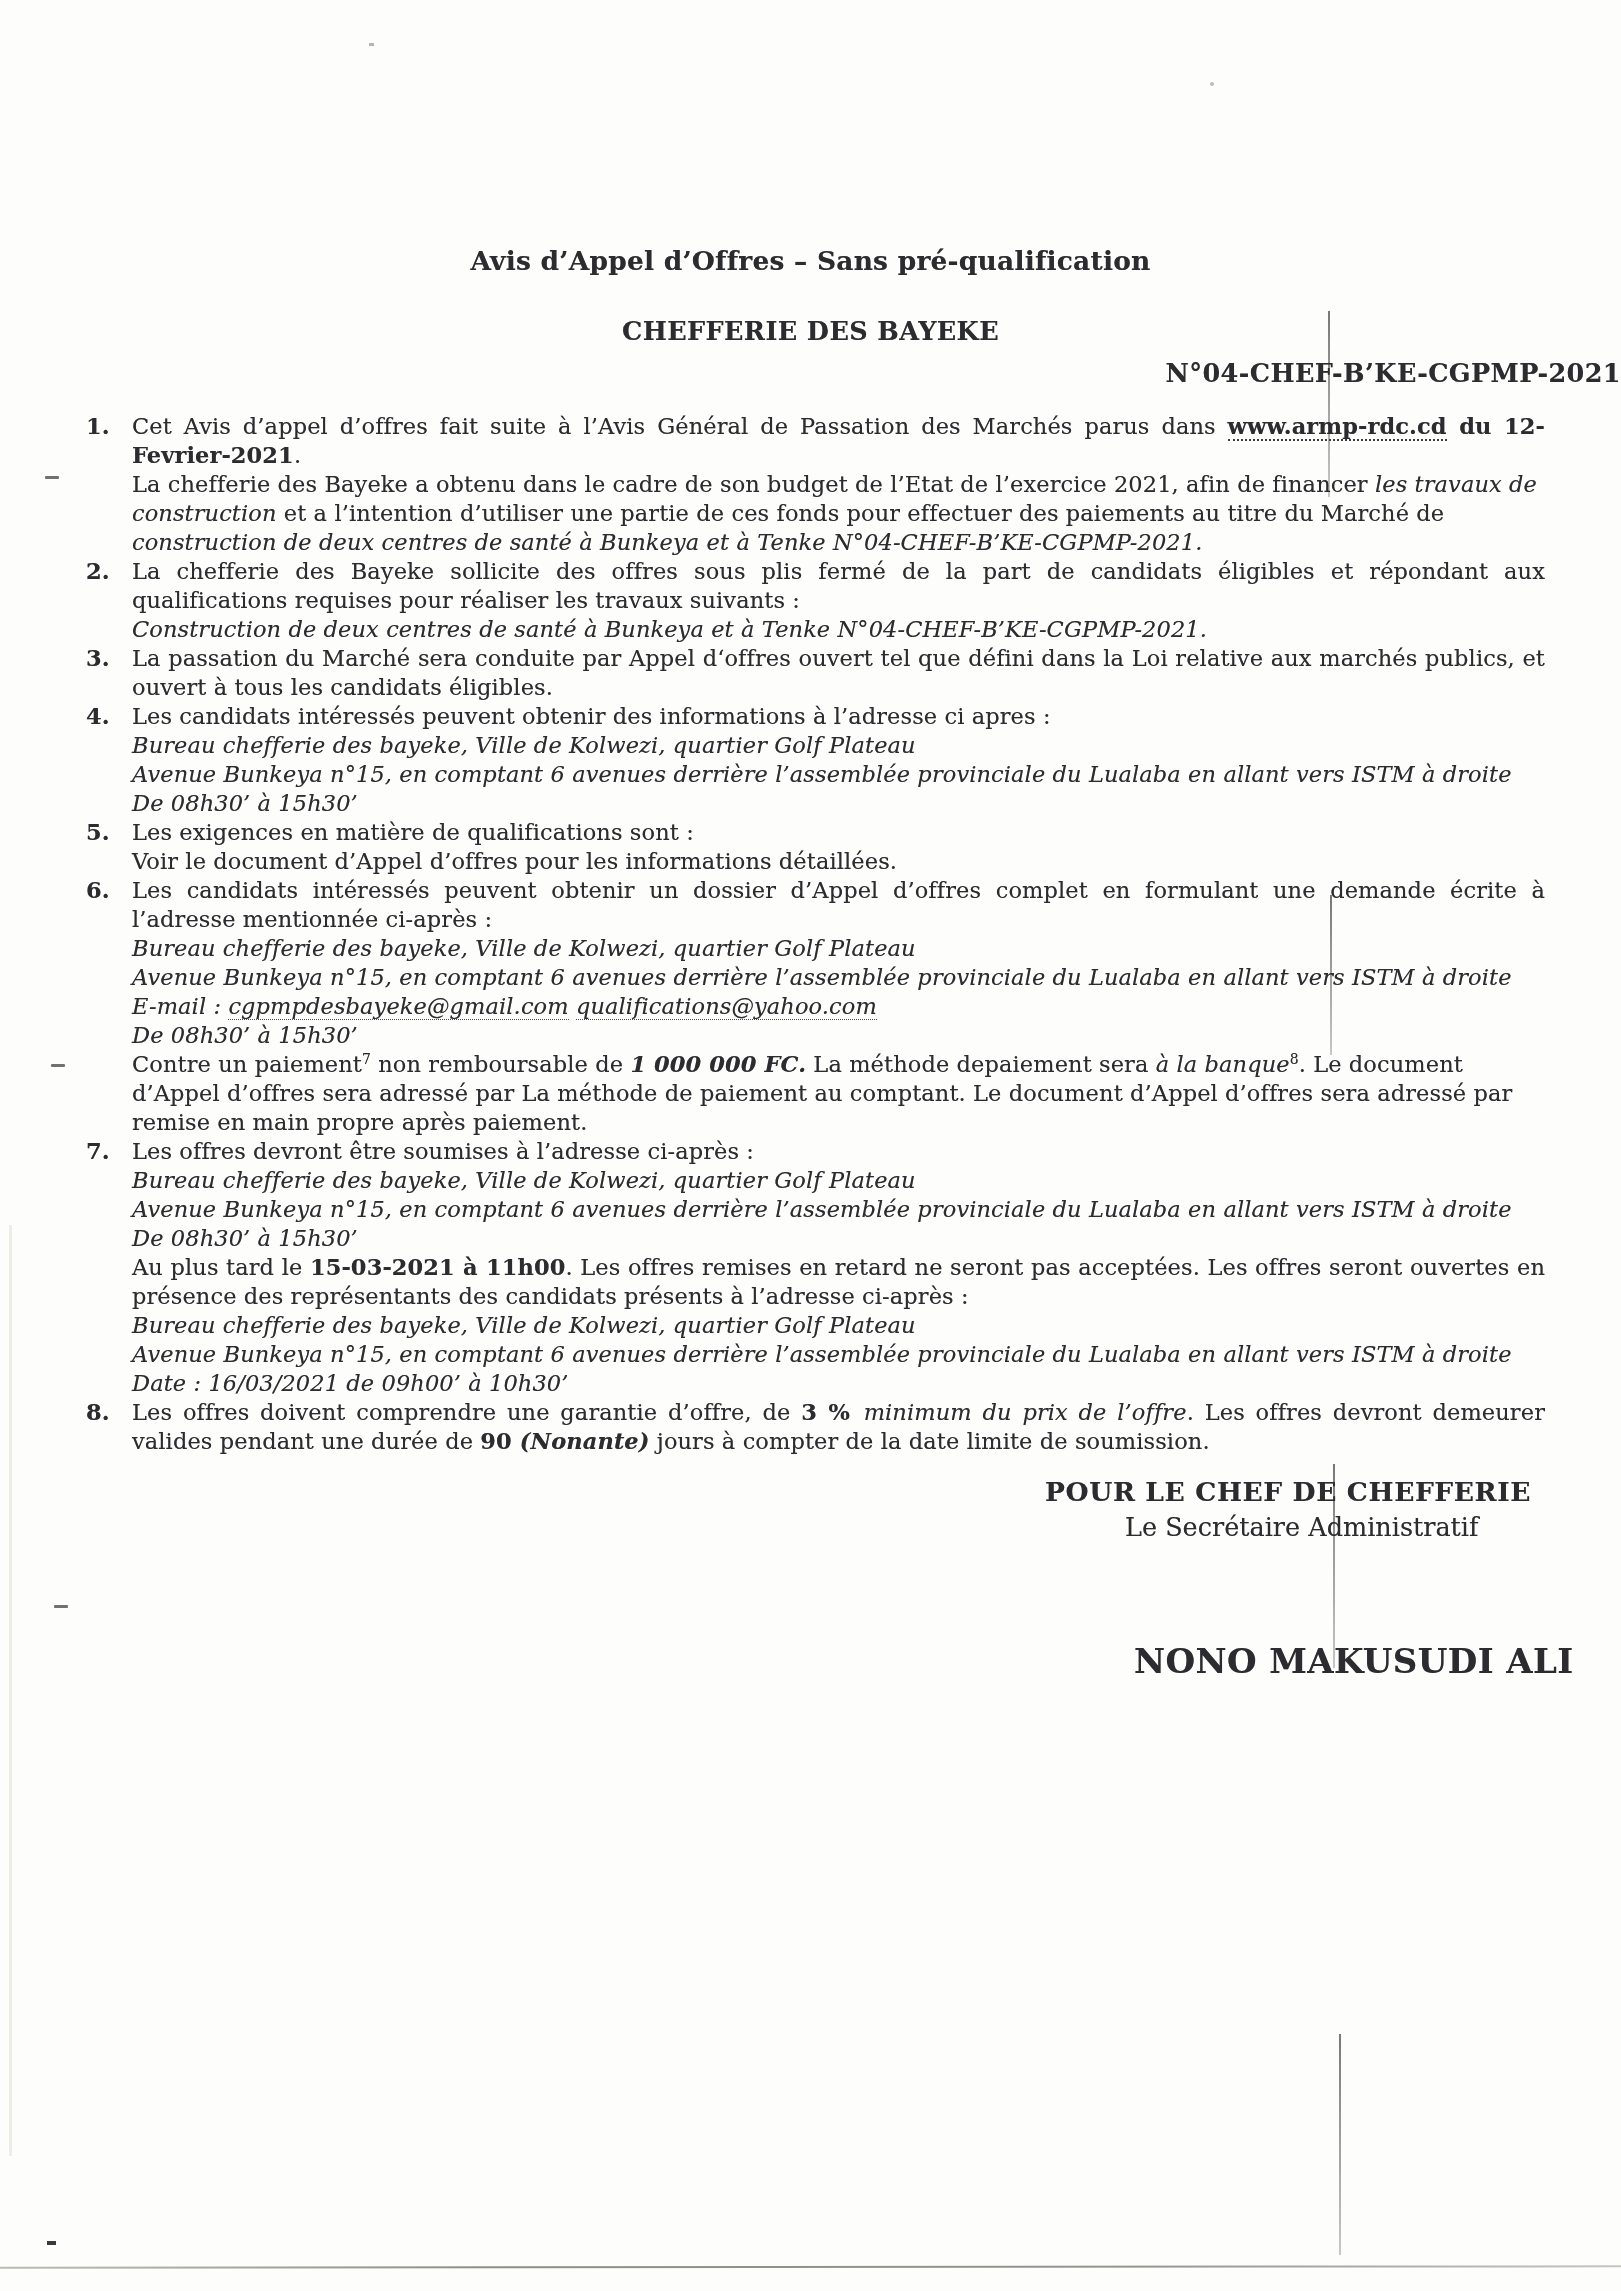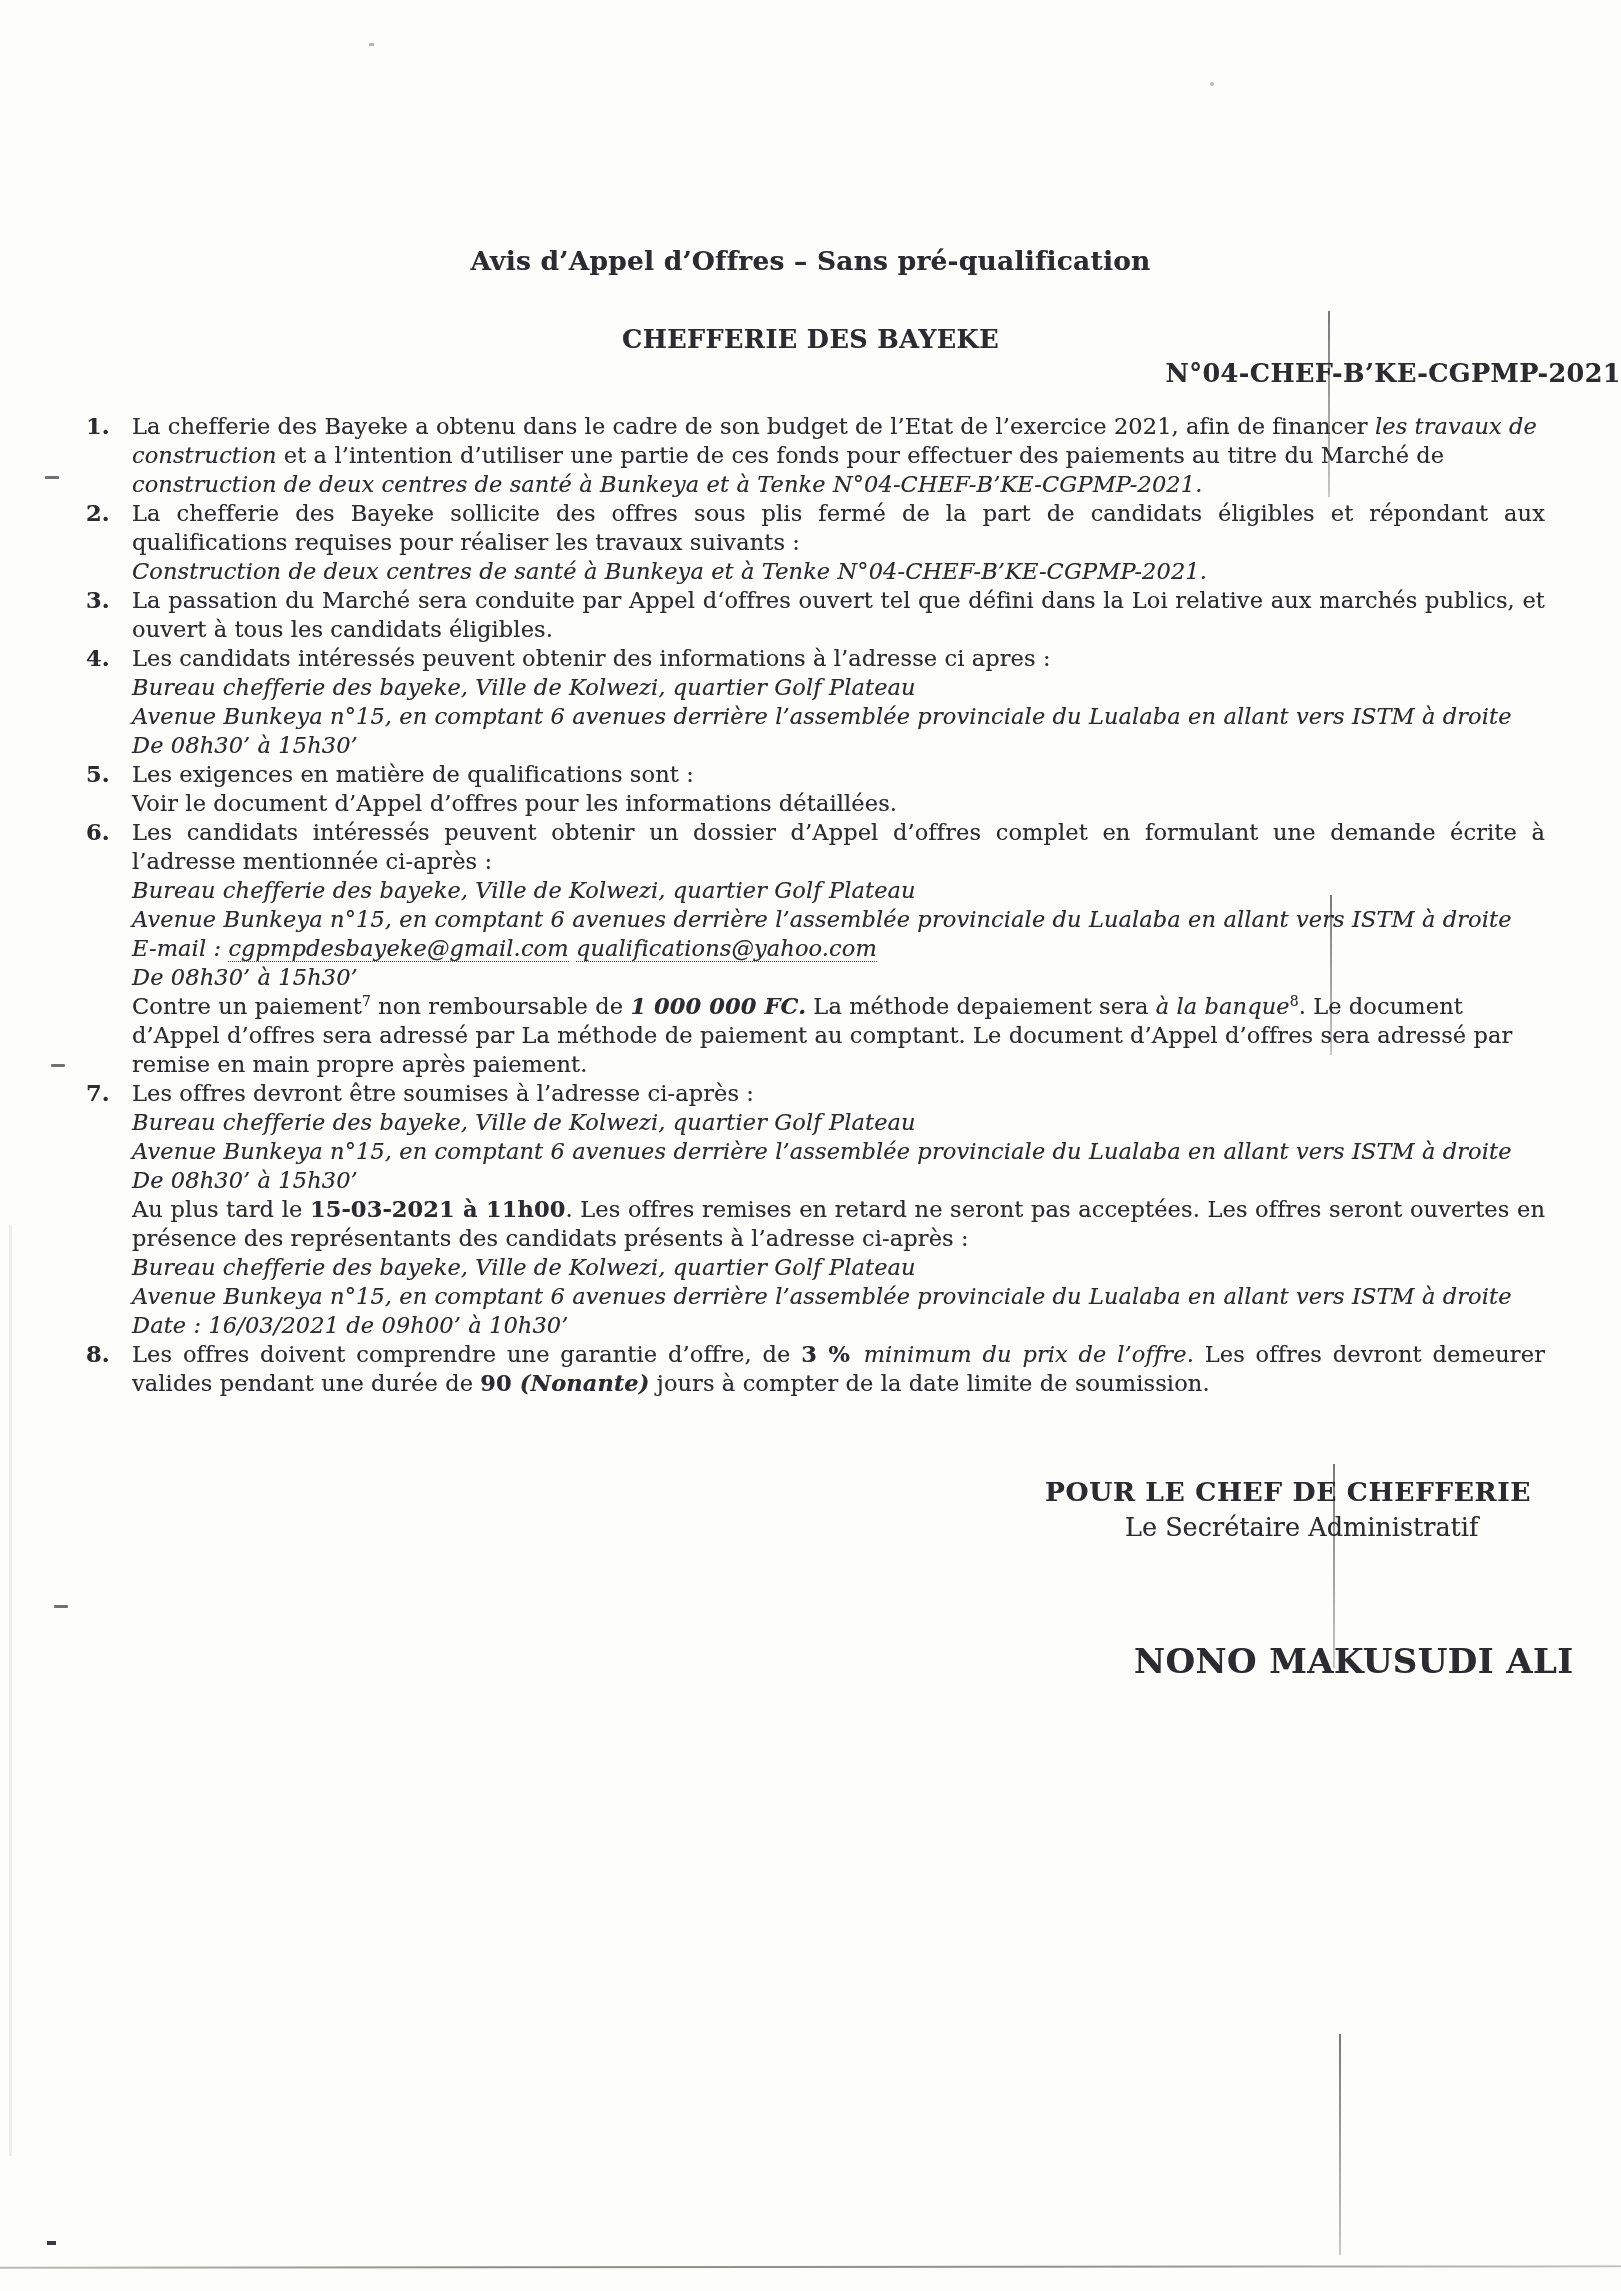--- a/index.html
+++ b/index.html
@@ -6,21 +6,21 @@
   html,body { margin:0; padding:0; background:#e8e8e8; }
   .page {
     position:relative; width:1621px; height:2292px; margin:0 auto;
     background:#fdfdfb; overflow:hidden;
     font-family:"DejaVu Serif","Liberation Serif",serif;
     color:#2c2c30;
     text-shadow:0 0 0.6px rgba(44,44,48,0.45);
   }
   .doc-title   { position:absolute; left:0; top:245px; width:1621px; text-align:center;
                  font-size:26.5px; font-weight:bold; letter-spacing:0.2px; }
-  .doc-org     { position:absolute; left:0; top:324px; width:1621px; text-align:center;
+  .doc-org     { position:absolute; left:0; top:316px; width:1621px; text-align:center;
                  font-size:25.5px; font-weight:bold; letter-spacing:0.4px; }
   .doc-ref     { position:absolute; left:0; top:358px; width:1621px; text-align:right;
                  font-size:25.5px; font-weight:bold; letter-spacing:0.4px; }
   .content     { position:absolute; left:86px; top:412px; width:1459px;
                  font-size:22.5px; line-height:29px; letter-spacing:0.1px; }
   .item        { position:relative; padding-left:46px; }
   .num         { position:absolute; left:0; top:0; font-weight:bold; }
   p.para       { margin:0; }
   .justify     { text-align:justify; }
   .bold        { font-weight:bold; }
@@ -73,20 +73,21 @@
   <div class="streak"></div>
 
   <div class="doc-title">Avis d’Appel d’Offres – Sans pré-qualification</div>
   <div class="doc-org">CHEFFERIE DES BAYEKE</div>
   <div class="doc-ref">N°04-CHEF-B’KE-CGPMP-2021</div>
 
   <div class="content">
 
     <div class="item">
       <span class="num">1.</span>
+      <p class="para justify"><span>Cet Avis d’appel d’offres fait suite à l’Avis Général de Passation des Marchés parus dans </span><span class="bold link nowrap">www.armp-rdc.cd</span><span class="bold"> du 12-</span><span class="bold">Fevrier-2021</span><span>.</span></p>
       <p class="para"><span>La chefferie des Bayeke a obtenu dans le cadre de son budget de l’Etat de l’exercice 2021, afin de financer </span><span class="it">les travaux de construction</span><span> et a l’intention d’utiliser une partie de ces fonds pour effectuer des paiements au titre du Marché de </span><span class="it">construction de deux centres de santé à Bunkeya et à Tenke N°04-CHEF-B’KE-CGPMP-2021.</span></p>
     </div>
 
     <div class="item">
       <span class="num">2.</span>
       <p class="para justify"><span>La chefferie des Bayeke sollicite des offres sous plis fermé de la part de candidats éligibles et répondant aux qualifications requises pour réaliser les travaux suivants :</span></p>
       <div class="addr">Construction de deux centres de santé à Bunkeya et à Tenke N°04-CHEF-B’KE-CGPMP-2021.</div>
     </div>
 
     <div class="item">

